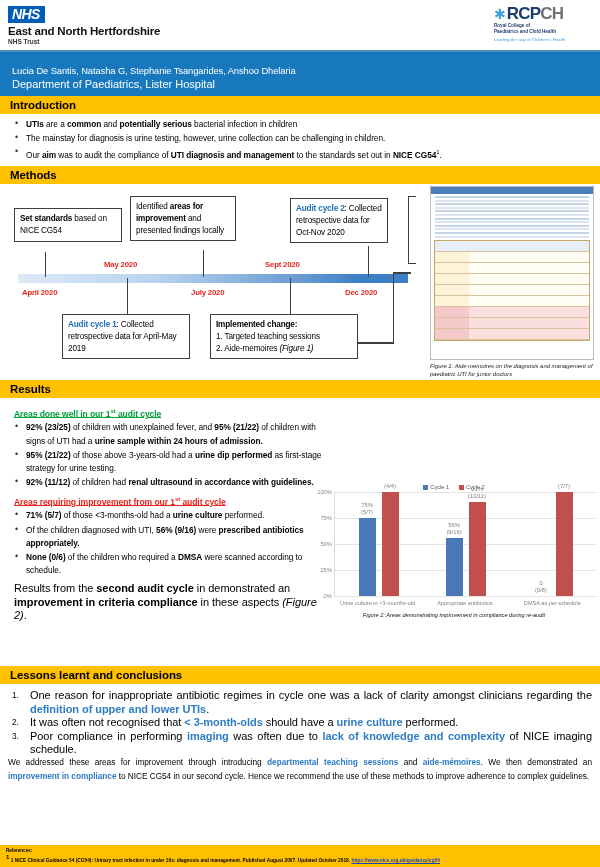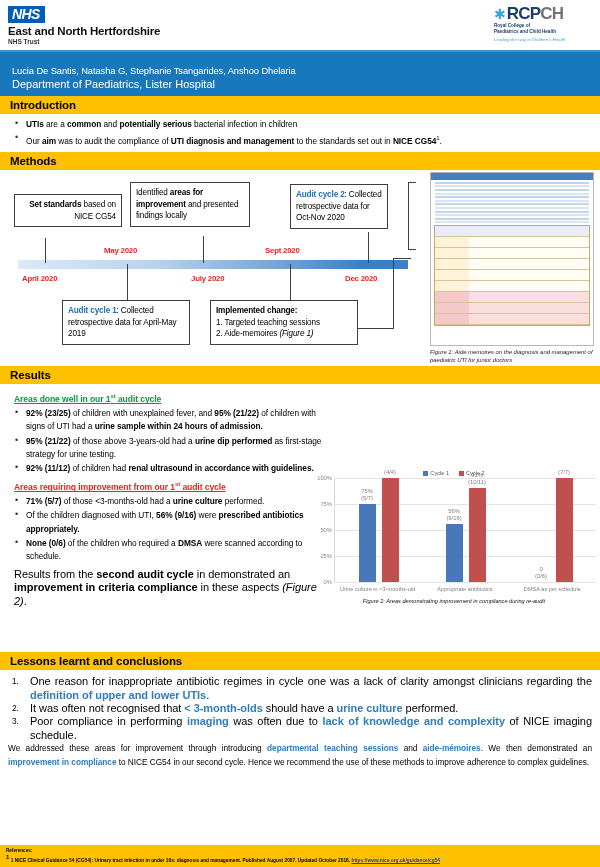--- a/index.html
+++ b/index.html
@@ -161,33 +161,34 @@
 
   <div class="titlebar">
     <div class="authors">Lucia De Santis, Natasha G, Stephanie Tsangarides, Anshoo Dhelaria</div>
     <div class="affil">Department of Paediatrics, Lister Hospital</div>
   </div>
 
   <div class="sec">Introduction</div>
   <div class="body-pad">
     <ul class="bul">
       <li><b>UTIs</b> are a <b>common</b> and <b>potentially serious</b> bacterial infection in children</li>
+      <li>The mainstay for diagnosis is urine testing, however, urine collection can be challenging in children.</li>
       <li>Our <b>aim</b> was to audit the compliance of <b>UTI diagnosis and management</b> to the standards set out in <b>NICE CG54</b><sup>1</sup>.</li>
     </ul>
   </div>
 
   <div class="sec">Methods</div>
   <div class="methods-wrap">
 
     <div class="tl-area">
 
-      <div class="tbox" style="left:14px; top:24px; width:108px;text-align:right;">
+      <div class="tbox" style="left:14px; top:24px; width:108px;">
         <b>Set standards</b> based on NICE CG54
       </div>
-      <div class="tbox" style="left:130px; top:12px; width:120px;">
+      <div class="tbox" style="left:130px; top:12px; width:106px;">
         Identified <b>areas for improvement</b> and presented findings locally
       </div>
       <div class="tbox" style="left:290px; top:14px; width:98px;">
         <span class="blue">Audit cycle 2</span><span>: Collected retrospective data for Oct-Nov 2020</span>
       </div>
 
       <div class="bar"></div>
 
       <div class="vline" style="left:45px; top:68px; height:25px;"></div>
       <div class="vline" style="left:127px; top:94px; height:36px;"></div>

